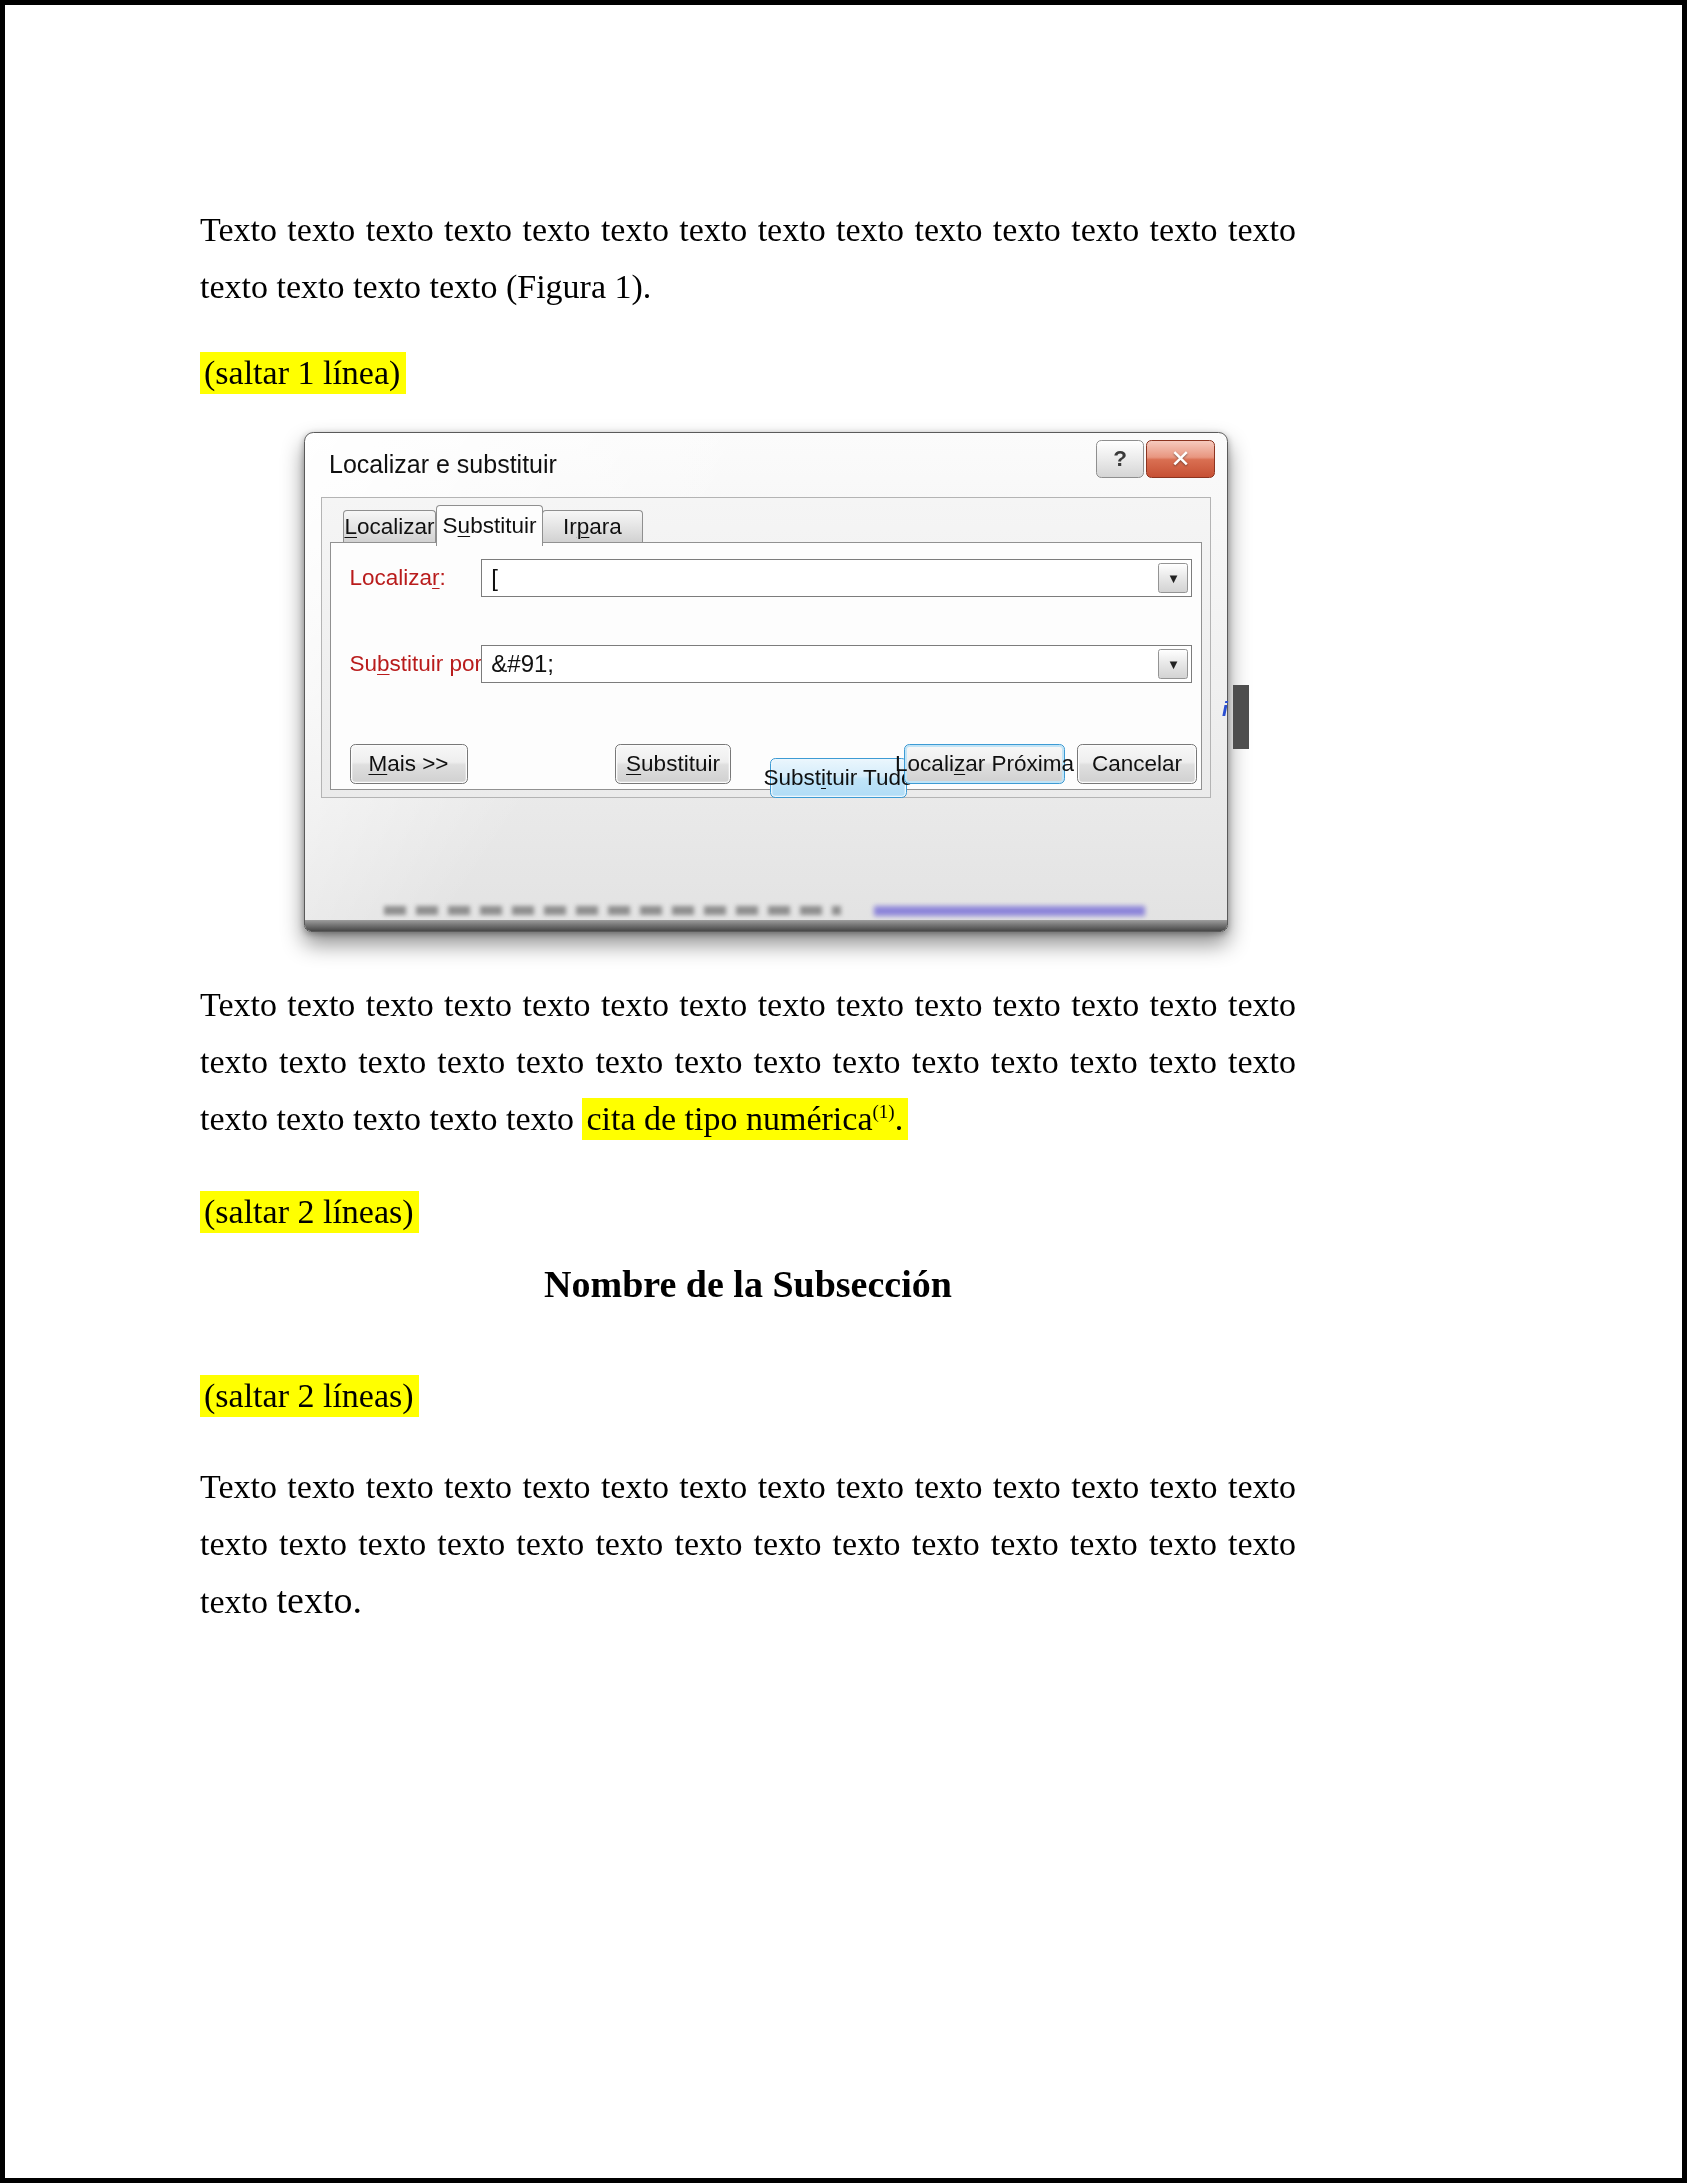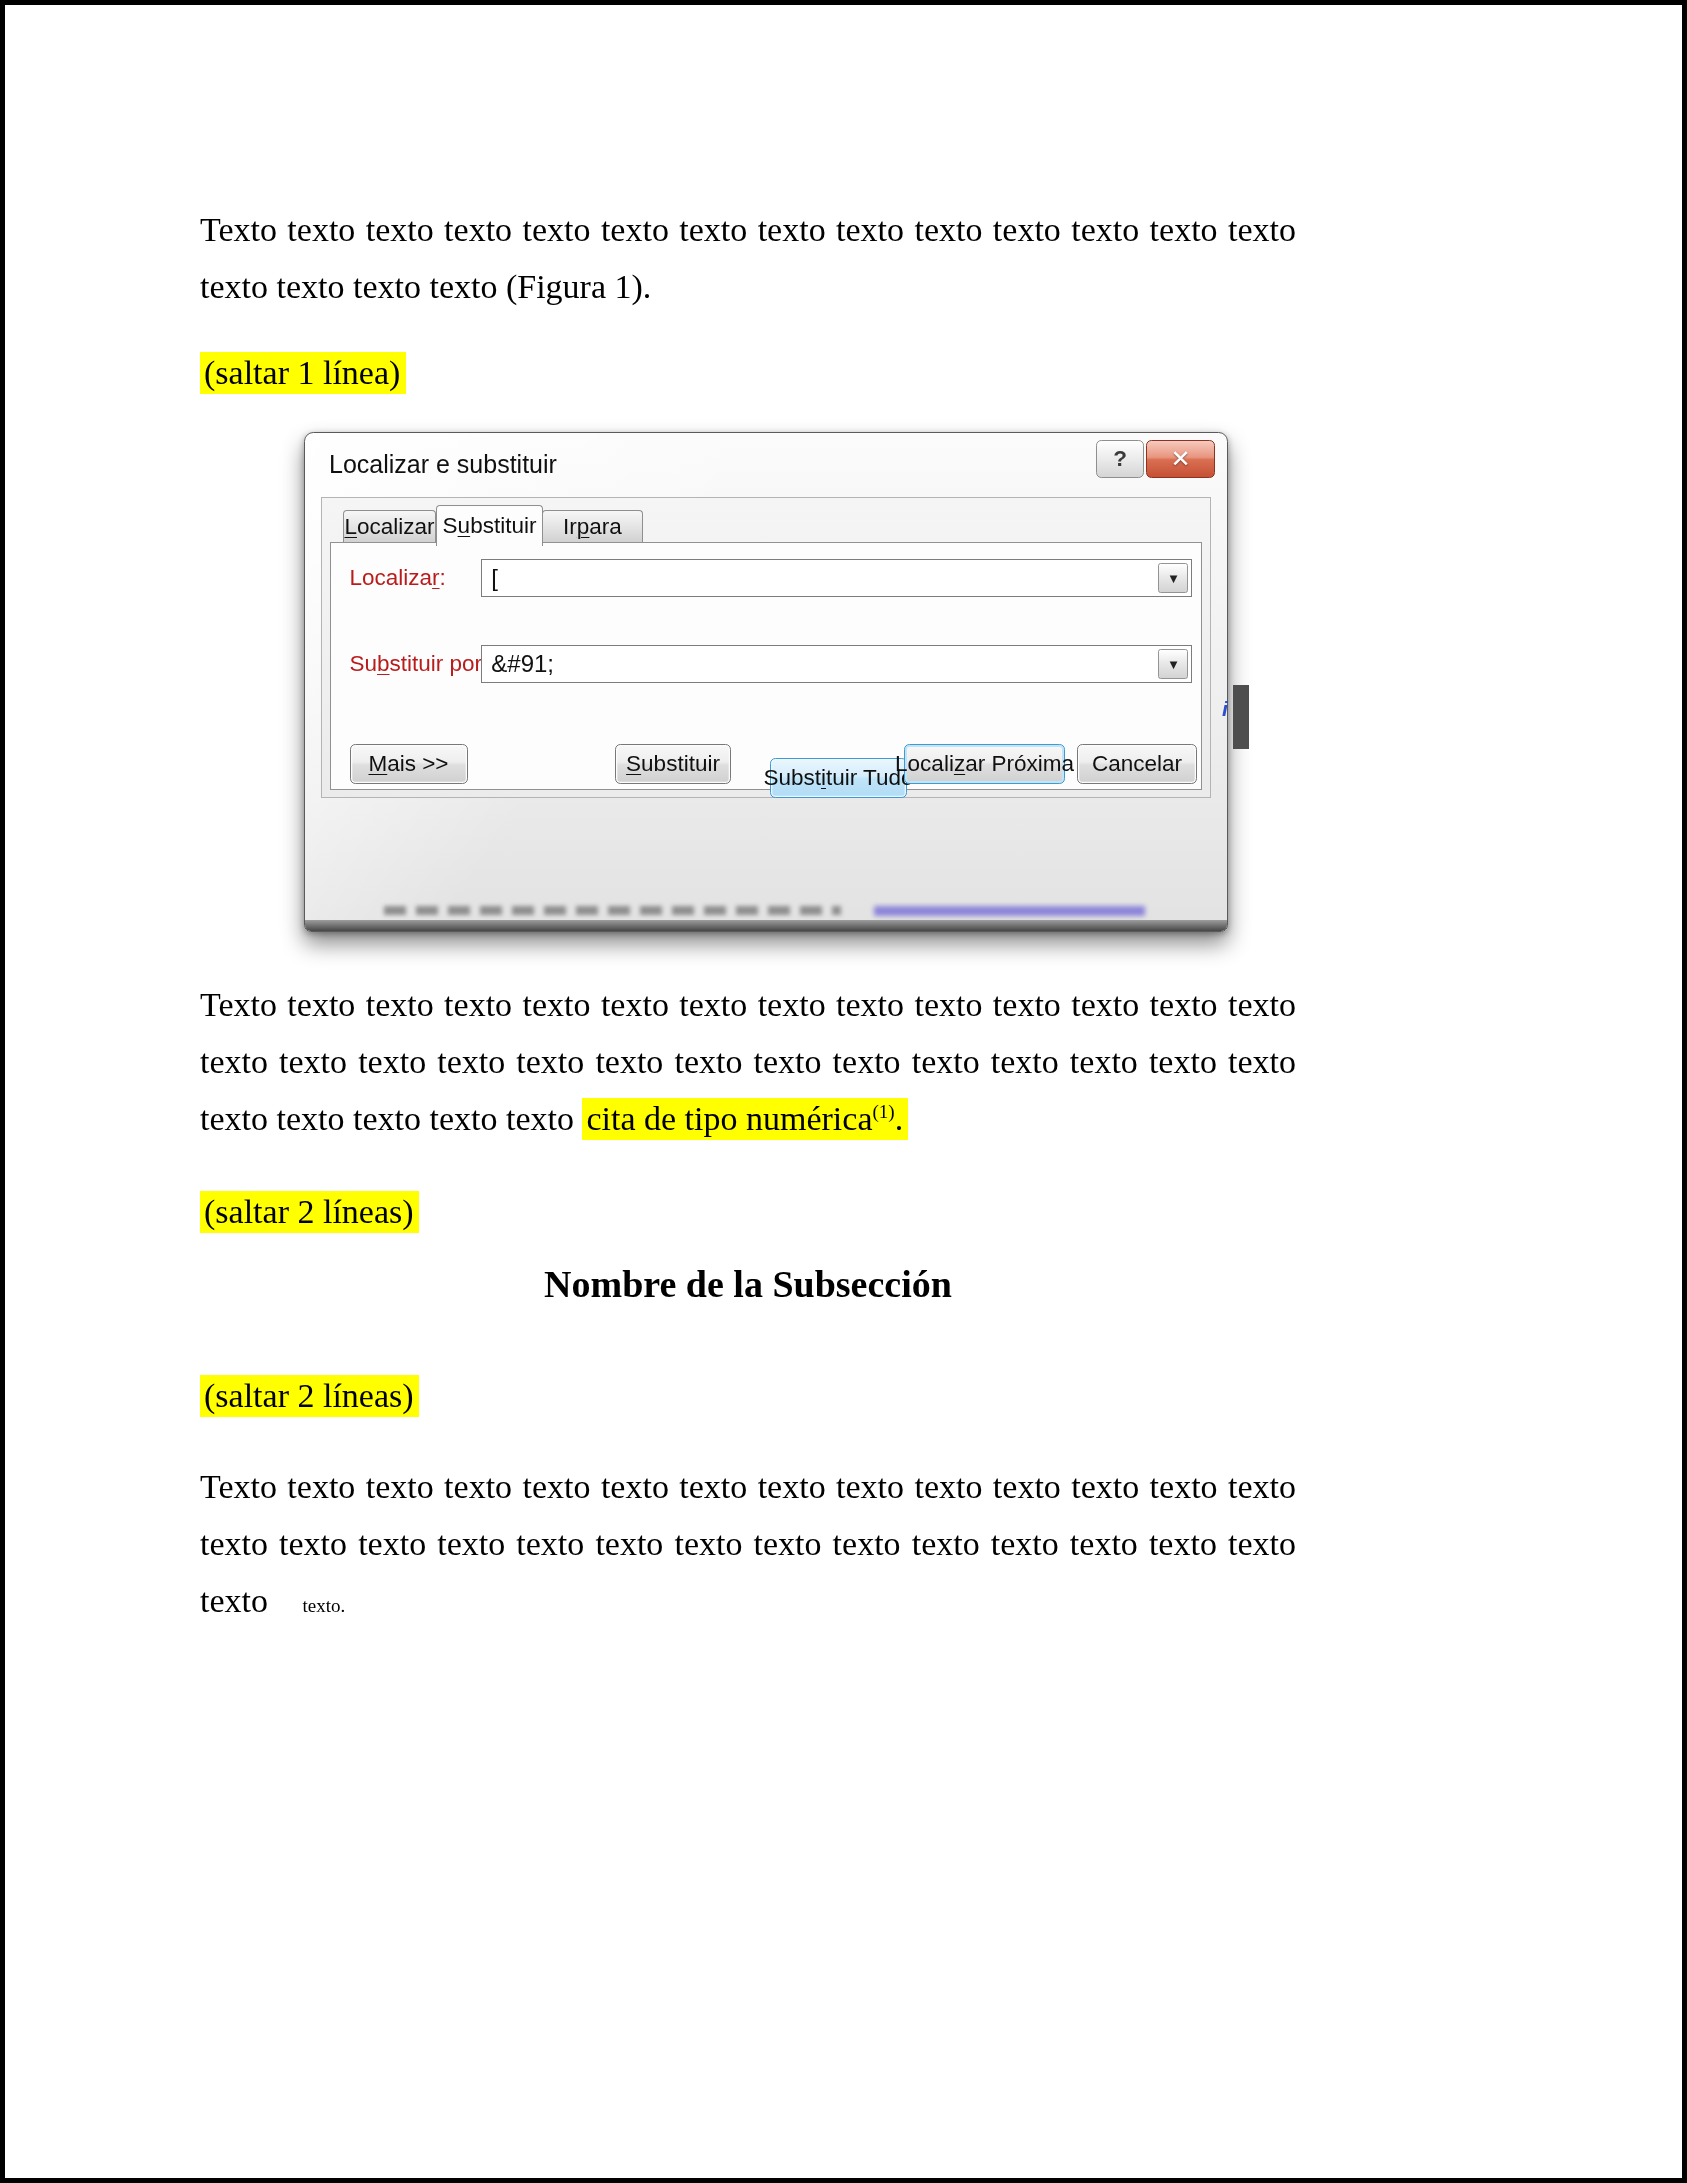--- a/index.html
+++ b/index.html
@@ -10,21 +10,21 @@
   }
   
   .para{position:absolute;left:195px;width:1096px;font-size:34px;line-height:57px;}
   .jline{text-align:justify;text-align-last:justify;}
   .hl{background:var(--hl,#ffff00);padding:2px 5.3px 3.3px 4px;}
   .hl sup{background:var(--hl,#ffff00);}
   sup{font-size:0.56em;vertical-align:super;line-height:0;}
   .caption{position:absolute;left:195px;width:1096px;text-align:center;font-size:33px;line-height:49px;}
   .caption .cap-b{font-weight:bold;}
   .heading{position:absolute;left:195px;width:1096px;text-align:center;font-size:38px;font-weight:bold;line-height:60px;}
-  .smalltail{font-size:19px;margin-left:26px;}
+  .smalltail{font-size:38px;}
 
   
   .dlg{
     position:absolute;left:299px;top:427px;width:924px;height:500px;
     font-family:"Liberation Sans","DejaVu Sans",sans-serif;color:#111;
   }
   .frame{
     position:absolute;inset:0;border-radius:9.3px 9.3px 6.6px 6.6px;
     border:1.3px solid #5a5a5a;overflow:hidden;
     background:

